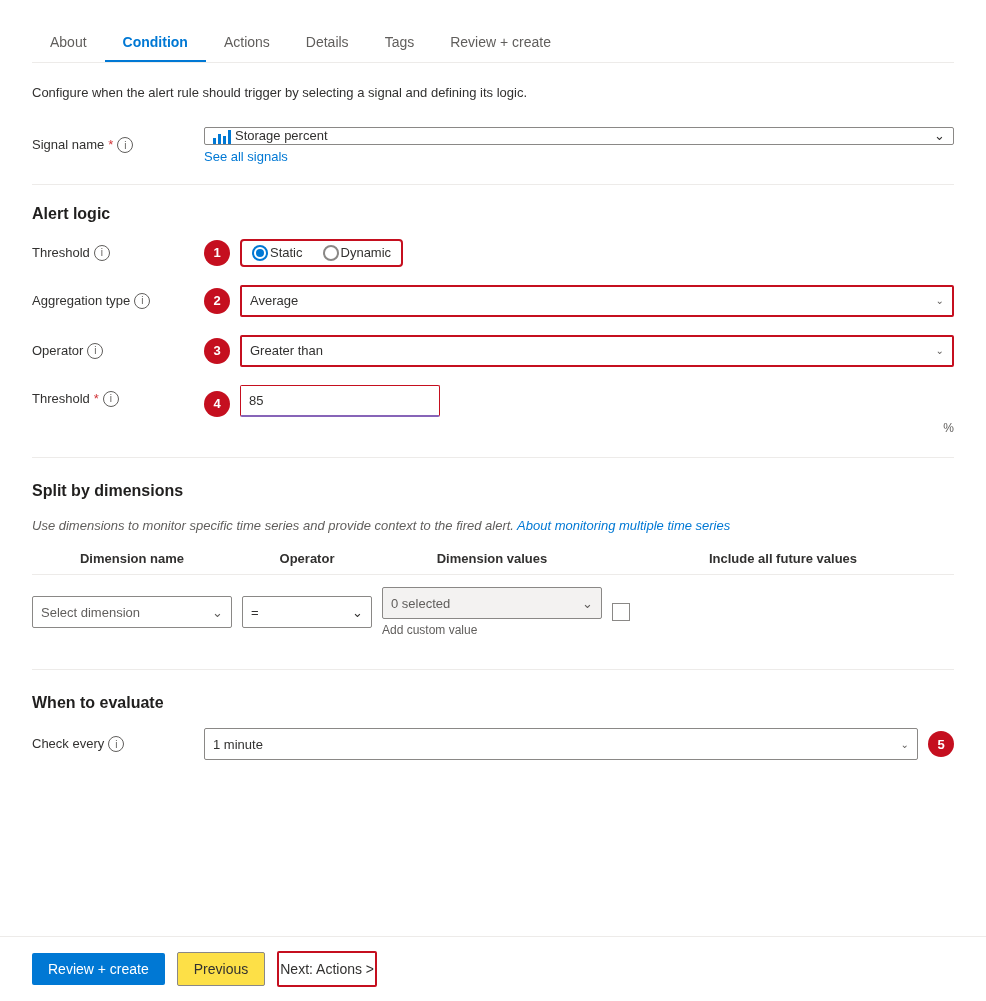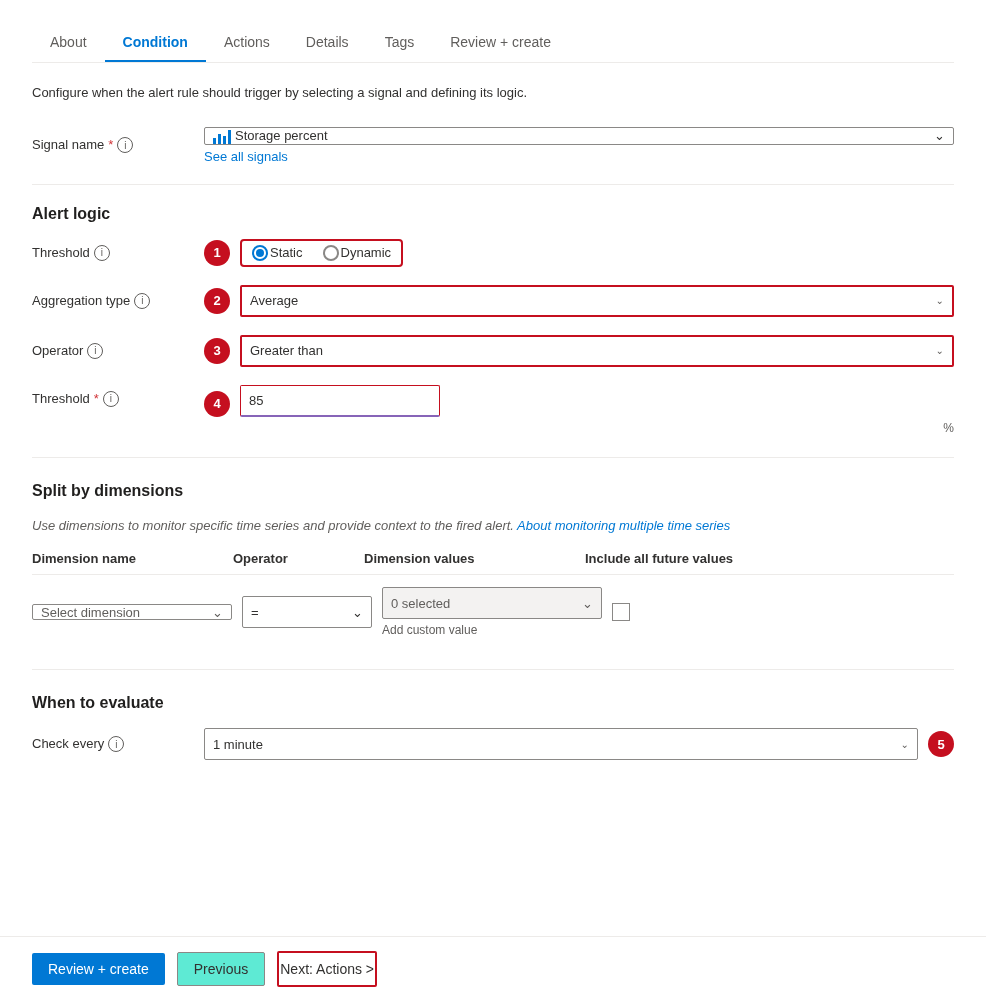--- a/index.html
+++ b/index.html
@@ -227,36 +227,37 @@
       font-style: italic;
     }
     .split-description a {
       color: #0078d4;
       cursor: pointer;
       text-decoration: none;
     }
     .table-header {
       display: grid;
       grid-template-columns: 200px 130px 220px 1fr;
-      gap: 1px;
+      gap: 10px;
       padding: 0 0 8px 0;
       border-bottom: 1px solid #edebe9;
       font-size: 13px;
       font-weight: 600;
       color: #323130;
+      text-align: center;
     }
     .table-row {
       display: grid;
       grid-template-columns: 200px 130px 220px 1fr;
       gap: 10px;
       padding: 12px 0;
       align-items: center;
     }
     .select-dimension {
-      height: 16px;
+      height: 32px;
       border: 1px solid #8a8886;
       border-radius: 2px;
       padding: 0 8px;
       display: flex;
       align-items: center;
       justify-content: space-between;
       cursor: pointer;
       background: #fff;
       font-size: 13px;
       color: #605e5c;
@@ -308,21 +309,21 @@
       background: #0078d4;
       color: #fff;
       border: none;
       padding: 8px 16px;
       font-size: 14px;
       cursor: pointer;
       border-radius: 2px;
       font-weight: 500;
     }
     .btn-secondary {
-      background: #5eead4;
+      background: #fde047;
       color: #323130;
       border: 1px solid #8a8886;
       padding: 8px 16px;
       font-size: 14px;
       cursor: pointer;
       border-radius: 2px;
     }
     .btn-next {
       background: #fff;
       color: #323130;

